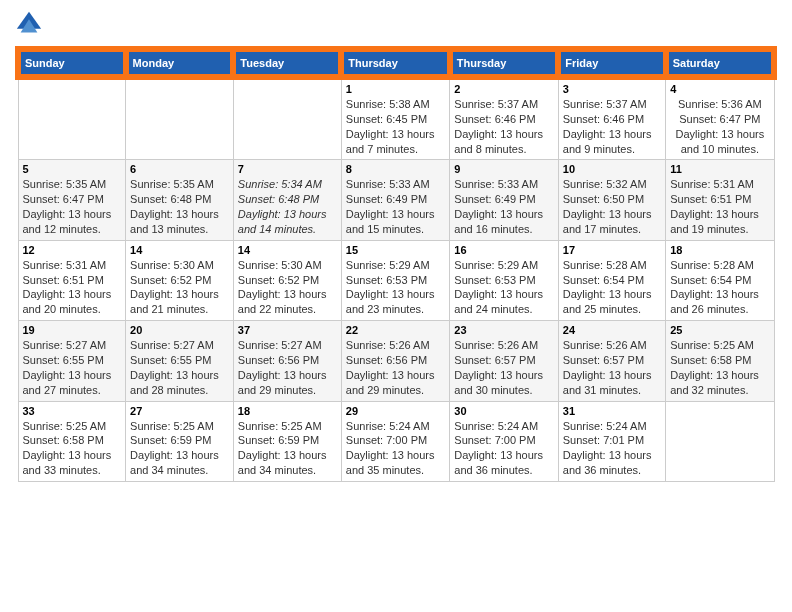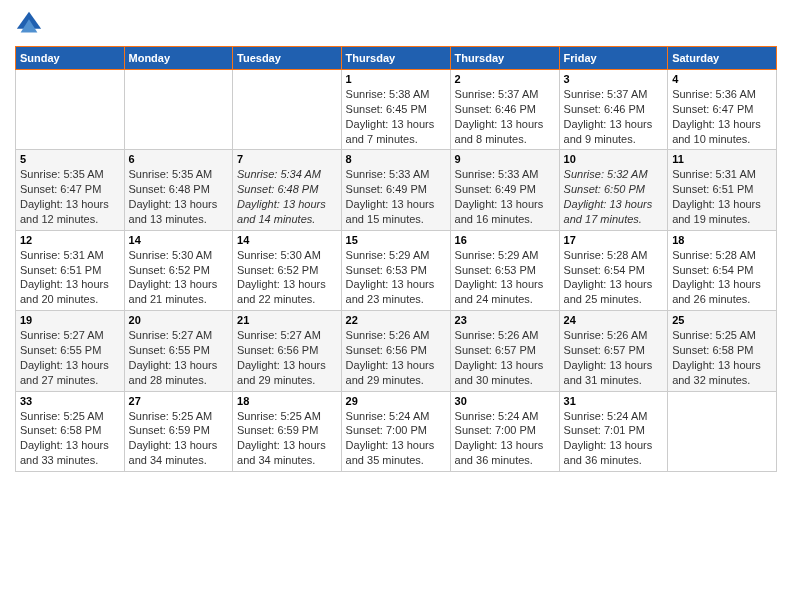--- a/index.html
+++ b/index.html
@@ -52,21 +52,21 @@
       border-collapse: collapse;
       font-size: 10px;
     }
     thead tr th {
       background-color: #2060b0;
       color: #fff;
       text-align: left;
       padding: 5px 4px;
       font-size: 11px;
       font-weight: bold;
-      border: 1px solid #f97316;
+      border: 6px solid #f97316;
     }
     tbody tr td {
       border: 1px solid #ccc;
       vertical-align: top;
       padding: 3px 4px;
       height: 80px;
       width: 113px;
     }
     tbody tr:nth-child(even) td {
       background-color: #f5f5f5;
@@ -145,21 +145,21 @@
           </td>
           <td>
             <span class="day-number">3</span>
             <div class="day-info" style="white-space: pre-line;">Sunrise: 5:37 AM
 Sunset: 6:46 PM
 Daylight: 13 hours
 and 9 minutes.</div>
           </td>
           <td>
             <span class="day-number">4</span>
-            <div class="day-info" style="white-space: pre-line;">Sunrise: 5:36 AM
+            <div class="day-info" style="white-space: pre-line; text-align: center;">Sunrise: 5:36 AM
 Sunset: 6:47 PM
 Daylight: 13 hours
 and 10 minutes.</div>
           </td>
         </tr>
         <tr>
           <td>
             <span class="day-number">5</span>
             <div class="day-info" style="white-space: pre-line;">Sunrise: 5:35 AM
 Sunset: 6:47 PM
@@ -189,21 +189,21 @@
           </td>
           <td>
             <span class="day-number">9</span>
             <div class="day-info" style="white-space: pre-line;">Sunrise: 5:33 AM
 Sunset: 6:49 PM
 Daylight: 13 hours
 and 16 minutes.</div>
           </td>
           <td>
             <span class="day-number">10</span>
-            <div class="day-info" style="white-space: pre-line; font-style: italic;">Sunrise: 5:32 AM
+            <div class="day-info" style="white-space: pre-line;">Sunrise: 5:32 AM
 Sunset: 6:50 PM
 Daylight: 13 hours
 and 17 minutes.</div>
           </td>
           <td>
             <span class="day-number">11</span>
             <div class="day-info" style="white-space: pre-line;">Sunrise: 5:31 AM
 Sunset: 6:51 PM
 Daylight: 13 hours
 and 19 minutes.</div>
@@ -269,21 +269,21 @@
 and 27 minutes.</div>
           </td>
           <td>
             <span class="day-number">20</span>
             <div class="day-info" style="white-space: pre-line;">Sunrise: 5:27 AM
 Sunset: 6:55 PM
 Daylight: 13 hours
 and 28 minutes.</div>
           </td>
           <td>
-            <span class="day-number">21</span>
+            <span class="day-number">37</span>
             <div class="day-info" style="white-space: pre-line;">Sunrise: 5:27 AM
 Sunset: 6:56 PM
 Daylight: 13 hours
 and 29 minutes.</div>
           </td>
           <td>
             <span class="day-number">22</span>
             <div class="day-info" style="white-space: pre-line;">Sunrise: 5:26 AM
 Sunset: 6:56 PM
 Daylight: 13 hours

